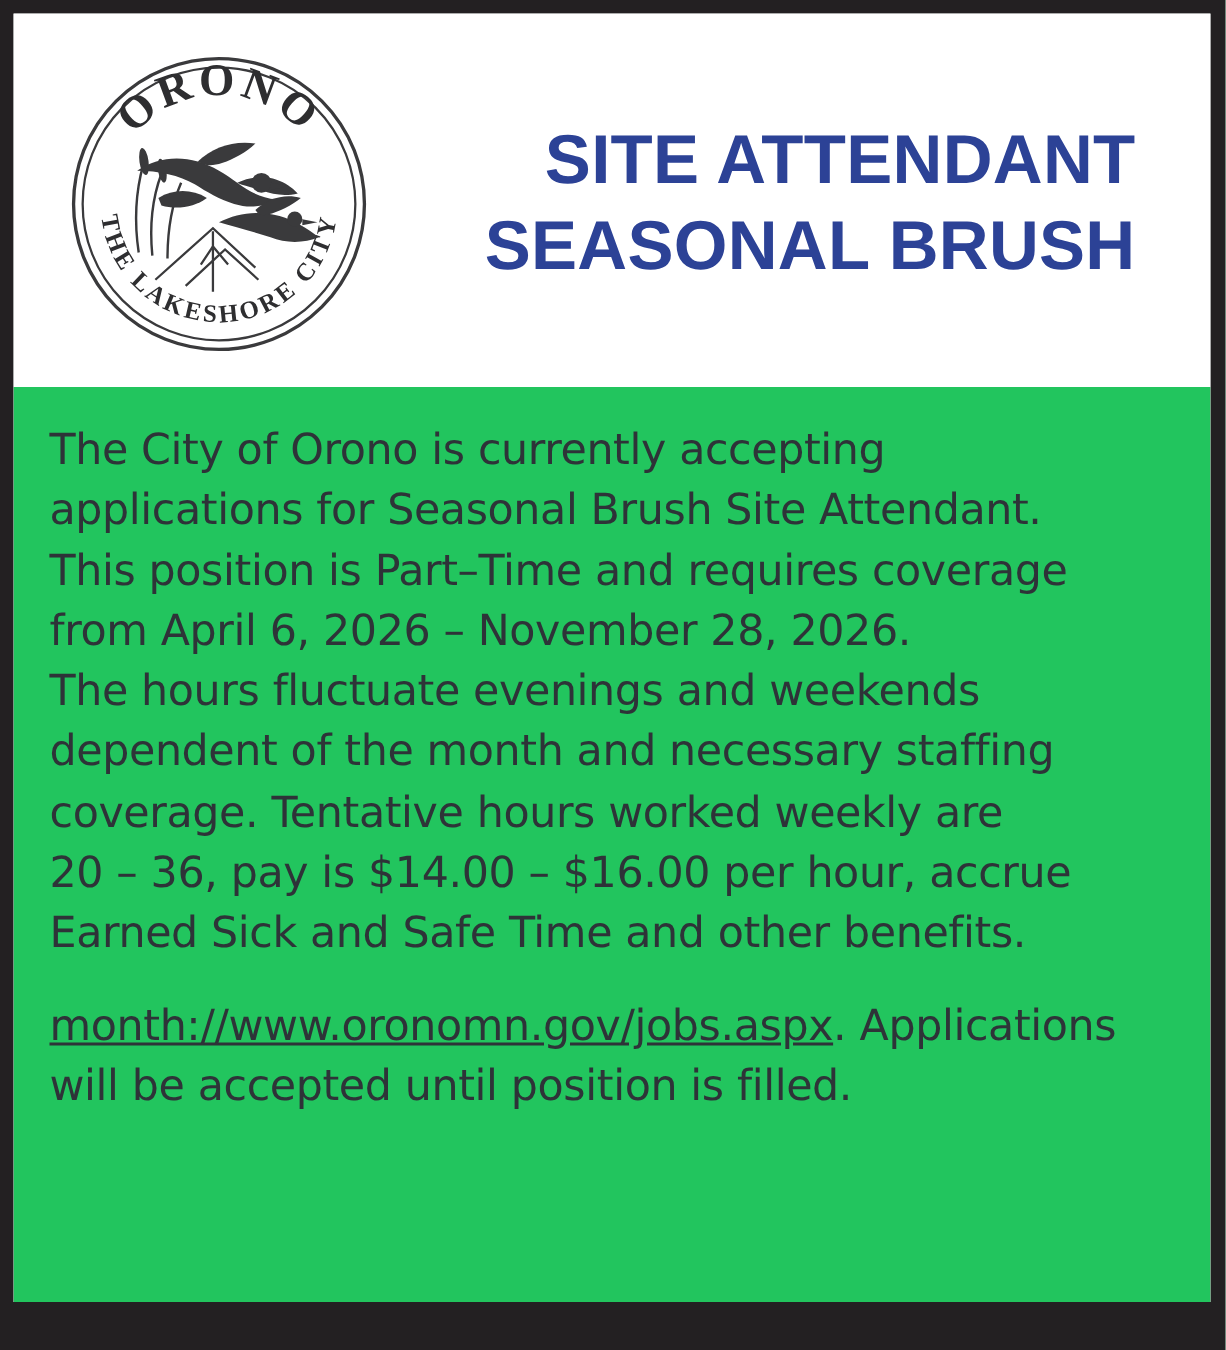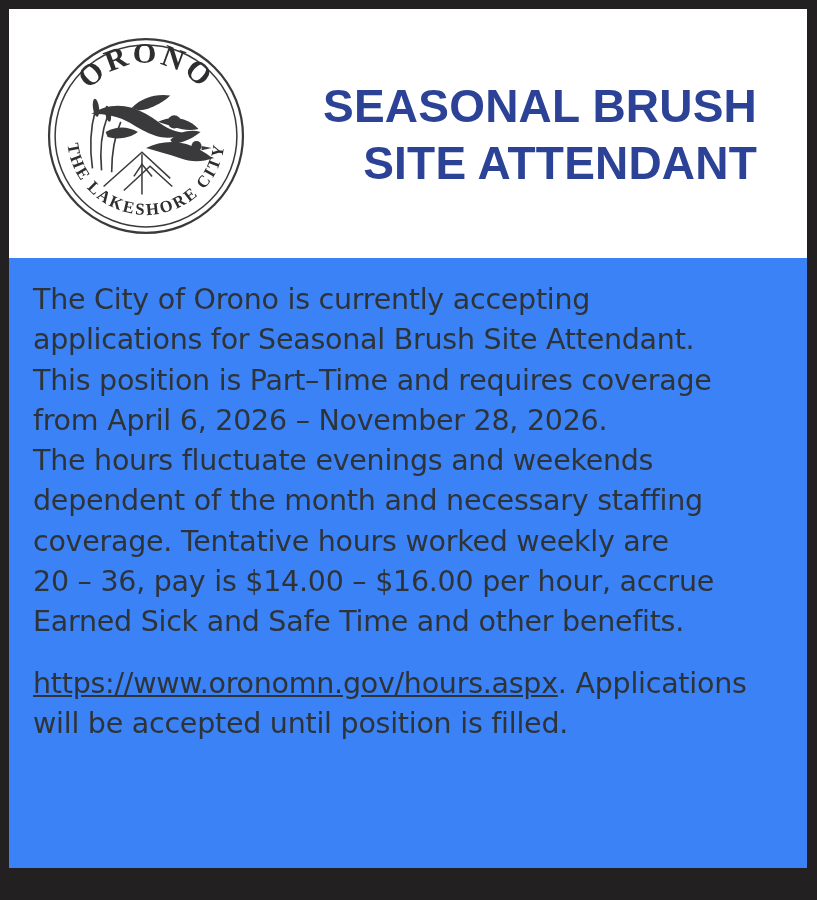--- a/index.html
+++ b/index.html
@@ -71,21 +71,21 @@
     font-weight: bold;
     font-size: 46px;
     line-height: 57px;
     letter-spacing: 0.2px;
     white-space: nowrap;
   }
 
   
   #body-panel {
     flex: 1 1 auto;
-    background: #3b82f6;
+    background: #22c55e;
     box-sizing: border-box;
     padding: 22px 26px 20px 24px;
   }
 
   .para {
     color: #2e3338;
     font-family: "DejaVu Sans", sans-serif;
     font-size: 28.5px;
     line-height: 40.3px;
     letter-spacing: -0.25px;
@@ -166,37 +166,37 @@
             <path d="M155 110 L 165 112 L 155 114 Z"></path>
           </g>
 
           <g fill="#3a3a3c">
             <path d="M60 96 C 70 90, 82 90, 92 96 C 84 102, 72 104, 62 101 Z"></path>
           </g>
         </svg>
       </div>
 
       <div id="title-block">
+        <span class="title-line">SITE ATTENDANT</span>
         <span class="title-line">SEASONAL BRUSH</span>
-        <span class="title-line">SITE ATTENDANT</span>
       </div>
 
     </div>
 
     <div id="body-panel">
 
       <p class="para" id="para-1">The City of Orono is currently accepting
 applications for Seasonal Brush Site Attendant.
 This position is Part–Time and requires coverage
 from April 6, 2026 – November 28, 2026.
 The hours fluctuate evenings and weekends
 dependent of the month and necessary staffing
 coverage. Tentative hours worked weekly are
 20 – 36, pay is $14.00 – $16.00 per hour, accrue
 Earned Sick and Safe Time and other benefits.</p>
 
-      <p class="para" id="para-2"><a class="url-link" href="#">https://www.oronomn.gov/hours.aspx</a><span>. Applications
+      <p class="para" id="para-2"><a class="url-link" href="#">month://www.oronomn.gov/jobs.aspx</a><span>. Applications
 will be accepted until position is filled.</span></p>
 
     </div>
 
   </div>
 </div>
 
 </body></html>

